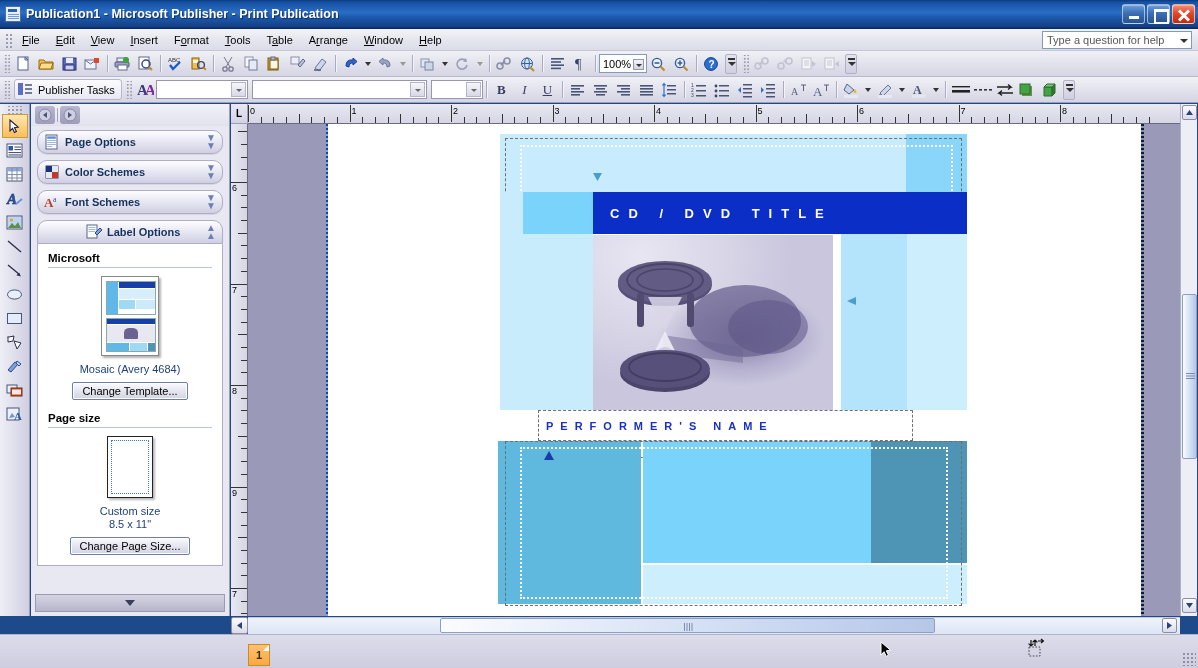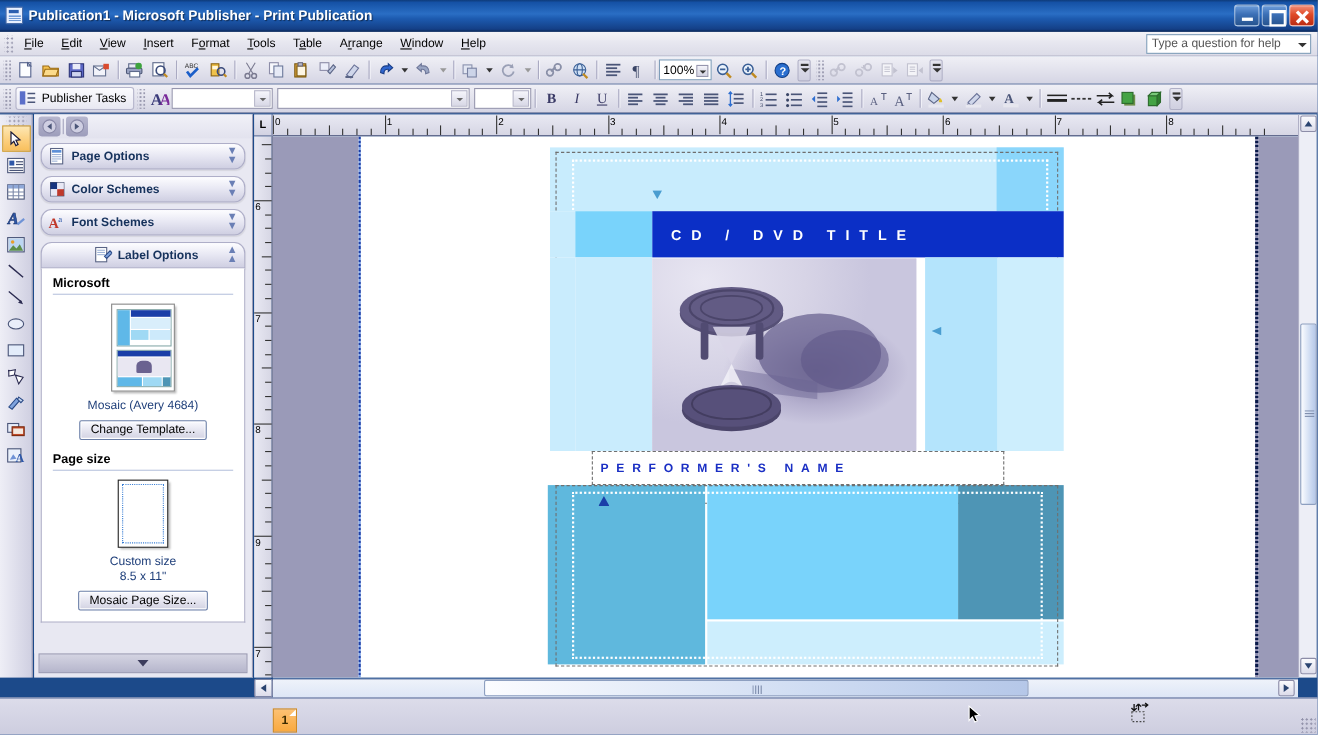--- a/index.html
+++ b/index.html
@@ -1101,21 +1101,21 @@
             <div class="mini" style="left:46px;top:66px;width:7px;height:8px;background:#4e95b5;"></div>
           </div>
         </div>
         <div class="caption">Mosaic (Avery 4684)</div>
         <button class="btn">Change Template...</button>
 
         <div class="sec-title" style="margin-top:12px;">Page size</div>
         <div class="pagebox"></div>
         <div class="caption">Custom size</div>
         <div class="caption" style="margin-top:1px;">8.5 x 11"</div>
-        <button class="btn">Mosaic Page Size...</button>
+        <button class="btn">Change Page Size...</button>
       </div>
     </div>
     <div class="tp-scroll"></div>
   </div>
 
   <div class="corner">L</div>
   <div class="hruler">
       <div class="tick" style="left: 0px; top: 1px; width: 1px; height: 17px;"></div>
       <div class="rnum" style="left: 2px; top: 2px;">0</div>
       <div class="tick" style="left: 12.6875px; top: 13px; width: 1px; height: 6px;"></div>

